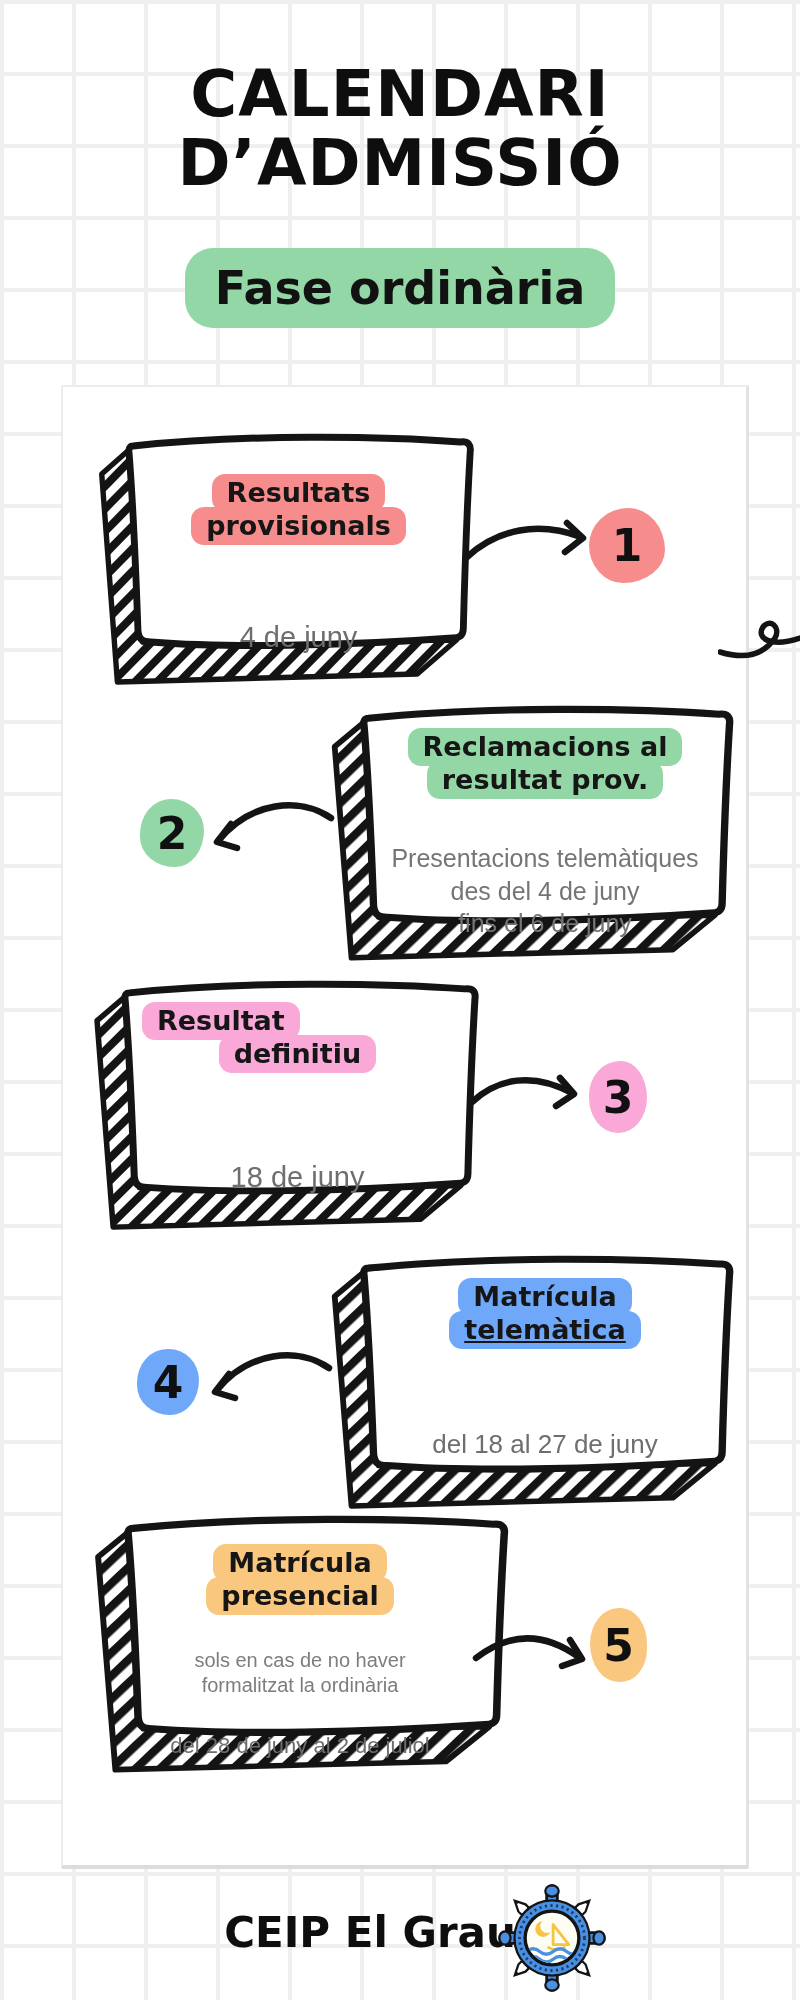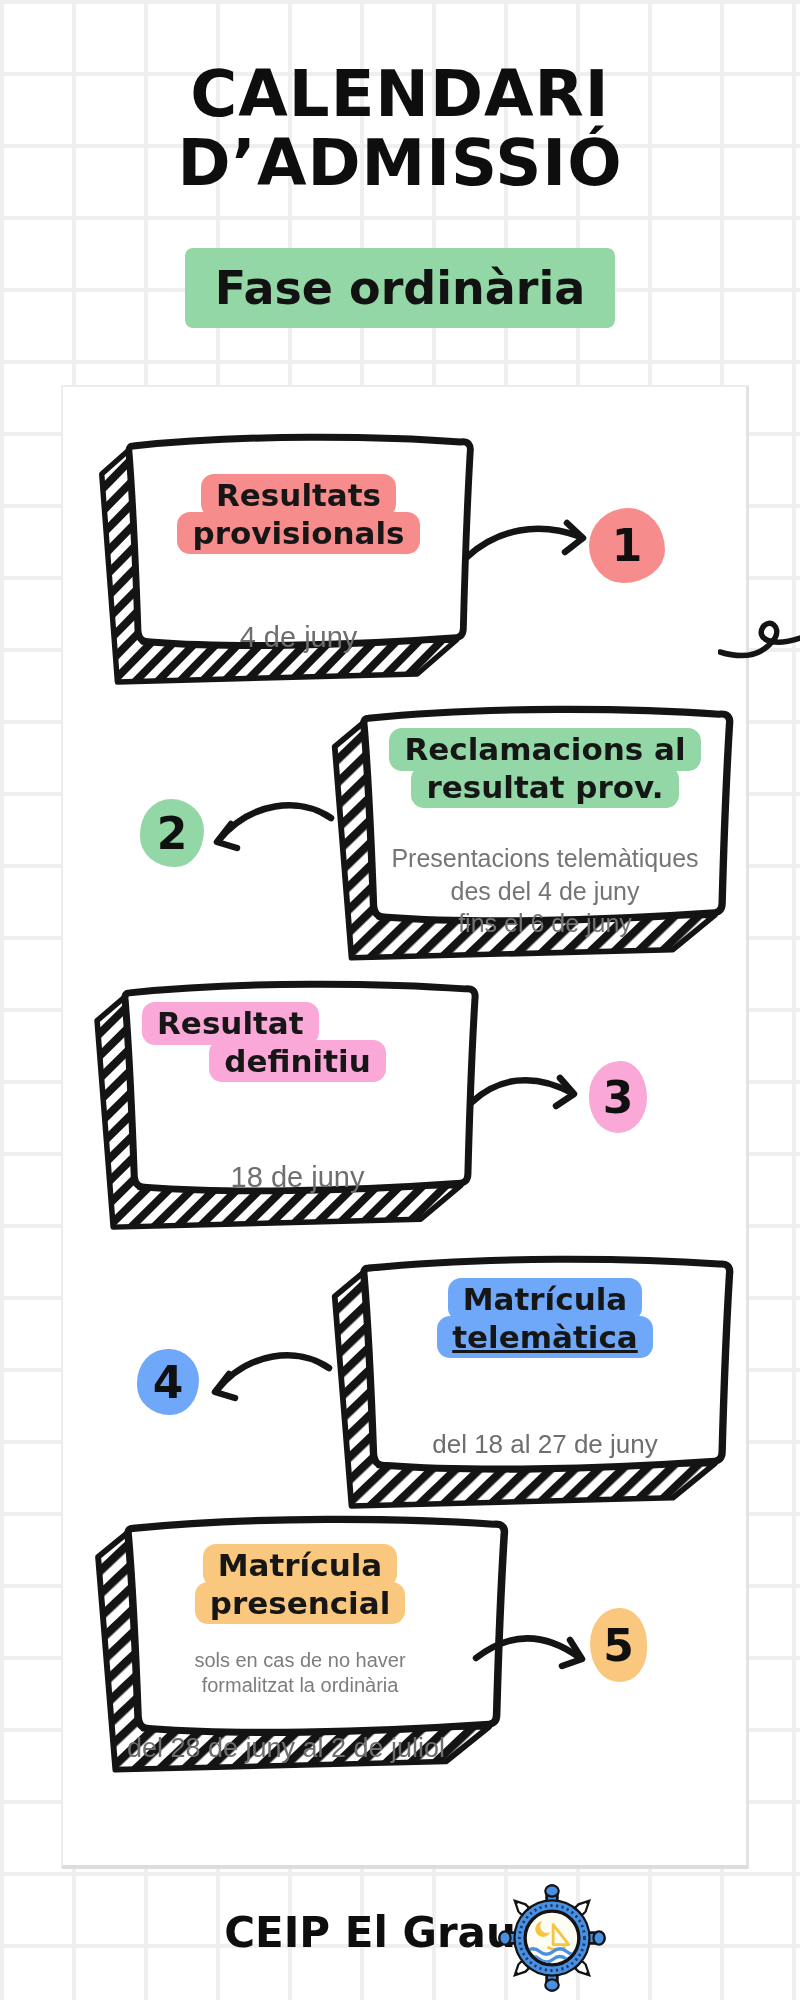--- a/index.html
+++ b/index.html
@@ -18,27 +18,27 @@
     border-right:3px solid #e2e2e0;border-bottom:4px solid #dcdcda;border-radius:2px;
   }
   .title{
     position:absolute;top:60px;left:0;width:800px;text-align:center;
     font-weight:bold;font-size:64px;line-height:1.08;color:#0e0e0e;letter-spacing:1px;
   }
   .title span{display:block;}
   .badge-wrap{position:absolute;top:248px;left:0;width:800px;text-align:center;}
   .badge{
     display:inline-block;background:#93d7a6;color:#121212;font-weight:bold;
-    font-size:46px;padding:13px 30px;border-radius:8px;
+    font-size:46px;padding:13px 30px;border-radius:28px;
   }
   .box-svg,.arrow{position:absolute;}
   .content{position:absolute;text-align:center;}
   .pill{
     display:table;margin:0 auto;padding:3px 15px;border-radius:13px;
-    font-weight:bold;font-size:31px;line-height:1.18;color:#161616;white-space:nowrap;
+    font-weight:bold;font-size:27px;line-height:1.18;color:#161616;white-space:nowrap;
   }
   .pill.l2{margin-top:-5px;}
   .date{font-family:"Liberation Sans",sans-serif;color:#6e6e6e;font-size:29px;margin-top:31px;}
   .detail{font-family:"Liberation Sans",sans-serif;color:#757575;font-size:25px;line-height:1.3;}
   .note{font-family:"Liberation Sans",sans-serif;color:#7d7d7d;font-size:20px;line-height:1.25;}
   .num{
     position:absolute;display:flex;align-items:center;justify-content:center;
     font-weight:bold;font-size:44px;color:#101010;
   }
   .footer-name{
@@ -165,21 +165,21 @@
     <path d="M46,16 C160,4 300,6 380,12 C388,11 391,15 390,22 C386,90 384,160 383,198 C383,206 379,208 372,208 C260,216 140,218 64,212 C55,212 52,209 51,201 C49,145 46,75 42,24 C41,18 43,16 46,16 Z" fill="#ffffff" stroke="#141414" stroke-width="7" stroke-linejoin="round"></path>
   </svg>
   <div class="content" style="left:135px;top:1544px;width:330px">
     <span class="pill" style="background: rgb(249, 200, 126);">Matrícula</span>
     <span class="pill l2" style="background: rgb(249, 200, 126);">presencial</span>
   </div>
   <div class="content note" style="left:135px;top:1648px;width:330px">
     <div>sols en cas de no haver</div>
     <div>formalitzat la ordinària</div>
   </div>
-  <div class="content date" style="left:111px;top:1702px;width:350px;font-size:27px">del 28 de juny al 2 de juliol</div>
+  <div class="content date" style="left:125px;top:1702px;width:350px;font-size:22px">del 28 de juny al 2 de juliol</div>
   <svg class="arrow" style="left:472px;top:1618px" width="120" height="55" viewBox="0 0 120 55">
     <path d="M4,40 C35,16 70,12 108,40" fill="none" stroke="#141414" stroke-width="6.5" stroke-linecap="round"></path>
     <path d="M98,22 L110,41 L90,48" fill="none" stroke="#141414" stroke-width="6.5" stroke-linecap="round" stroke-linejoin="round"></path>
   </svg>
   <div class="num" style="left: 590px; top: 1608px; width: 57px; height: 74px; border-radius: 52% 48% 48% 52% / 50% 50% 46% 54%; background: rgb(249, 200, 126);">5</div>
 
   <div class="footer-name">CEIP El Grau</div>
   <svg class="logo" width="112" height="112" viewBox="0 0 100 100">
 
     <g>

